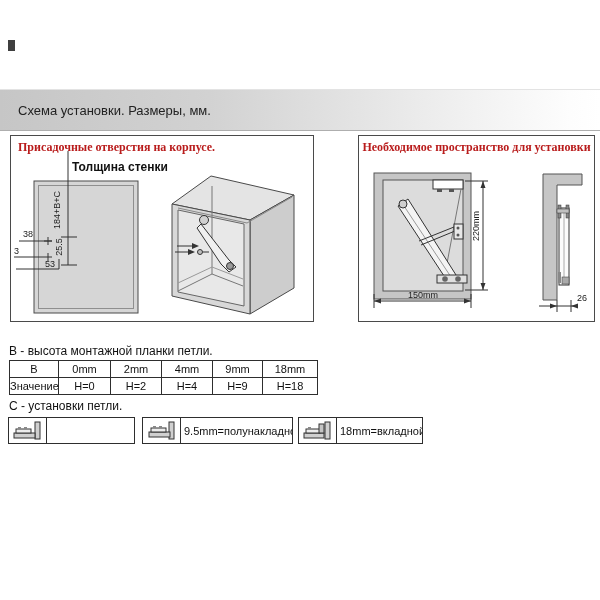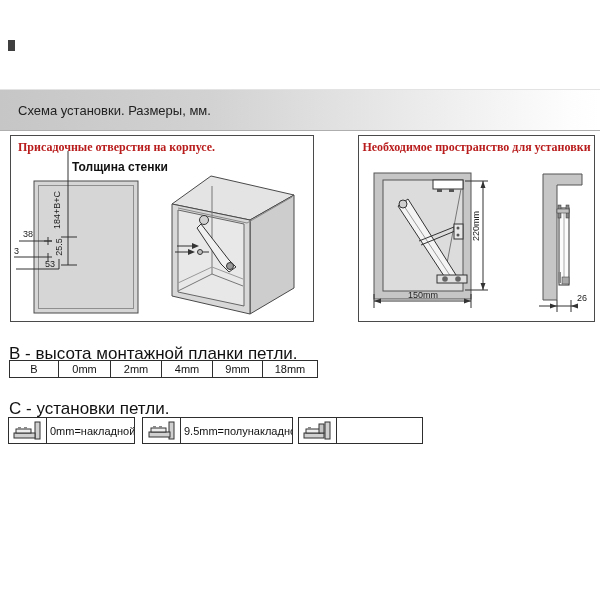--- a/index.html
+++ b/index.html
@@ -20,21 +20,21 @@
   .panel{border:1px solid #4a4a4a;background:#ffffff;}
   .panel-left{left:10px;top:135px;width:302px;height:185px;}
   .panel-right{left:358px;top:135px;width:235px;height:185px;}
   .panel-title{font-size:12px;font-weight:700;color:#b91c1c;white-space:nowrap;font-family:Liberation Serif, serif;}
   .pl-title{left:7px;top:4px;}
   .pr-title{left:0;top:4px;width:100%;text-align:center;}
   .sub-label{font-size:12px;font-weight:700;color:#111;white-space:nowrap;}
   .dim{font-size:9px;color:#222;white-space:nowrap;}
   .rot{transform:rotate(-90deg);text-align:center;}
   .panel-svg{left:0;top:0;}
-  .sec-title{font-size:17px;color:#111;white-space:nowrap;}
+  .sec-title{font-size:12px;color:#111;white-space:nowrap;}
   .b-title{left:9px;top:344px;}
   .c-title{left:9px;top:399px;}
   table.btab{
     position:absolute;left:9px;top:360px;width:308px;
     border-collapse:collapse;table-layout:fixed;
   }
   table.btab td{
     border:1px solid #2e2e2e;height:16px;text-align:center;
     font-size:11px;padding:0;color:#111;
   }
@@ -191,36 +191,43 @@
   </colgroup>
   <tbody>
       <tr>
     <td>B</td>
     <td>0mm</td>
     <td>2mm</td>
     <td>4mm</td>
     <td>9mm</td>
     <td>18mm</td>
   </tr>
+  <tr>
+    <td>Значение</td>
+    <td>H=0</td>
+    <td>H=2</td>
+    <td>H=4</td>
+    <td>H=9</td>
+    <td>H=18</td>
+  </tr>
 </tbody>
   </table>
 
 <span class="abs sec-title c-title">C - установки петли.</span>
 
 <div class="abs cbox cbox1">
   <div class="icon-cell">
     <svg width="30" height="20" viewBox="0 0 30 20">
       <rect x="22" y="1" width="5" height="17" fill="#d0d0d0" stroke="#333"></rect>
       <rect x="1" y="12" width="21" height="5" fill="#d0d0d0" stroke="#333"></rect>
       <rect x="3" y="8" width="15" height="4" fill="#ececec" stroke="#333"></rect>
       <rect x="5" y="6" width="3" height="2" fill="#888"></rect>
       <rect x="11" y="6" width="3" height="2" fill="#888"></rect>
     </svg>
   </div>
-  <div class="opt-label">0mm=накладной</div>
 </div>
 
 <div class="abs cbox cbox2">
   <div class="icon-cell">
     <svg width="30" height="20" viewBox="0 0 30 20">
       <rect x="22" y="1" width="5" height="17" fill="#d0d0d0" stroke="#333"></rect>
       <rect x="2" y="11" width="21" height="5" fill="#d0d0d0" stroke="#333"></rect>
       <rect x="4" y="7" width="15" height="4" fill="#ececec" stroke="#333"></rect>
       <rect x="6" y="5" width="3" height="2" fill="#888"></rect>
       <rect x="12" y="5" width="3" height="2" fill="#888"></rect>
@@ -232,13 +239,14 @@
 <div class="abs cbox cbox3">
   <div class="icon-cell">
     <svg width="30" height="20" viewBox="0 0 30 20">
       <rect x="22" y="1" width="5" height="17" fill="#d0d0d0" stroke="#333"></rect>
       <rect x="1" y="12" width="20" height="5" fill="#d0d0d0" stroke="#333"></rect>
       <rect x="3" y="8" width="14" height="4" fill="#ececec" stroke="#333"></rect>
       <rect x="16" y="3" width="5" height="9" fill="#c4c4c4" stroke="#333"></rect>
       <rect x="5" y="6" width="3" height="2" fill="#888"></rect>
     </svg>
   </div>
+  <div class="opt-label">18mm=вкладной</div>
 </div>
 
 </body></html>

